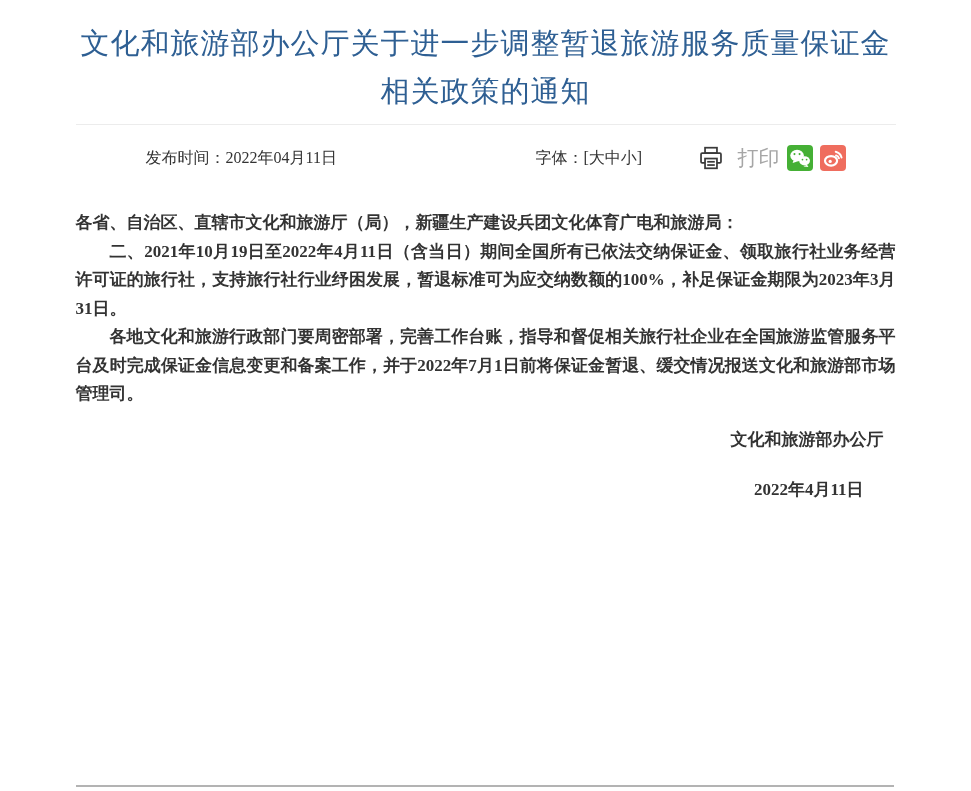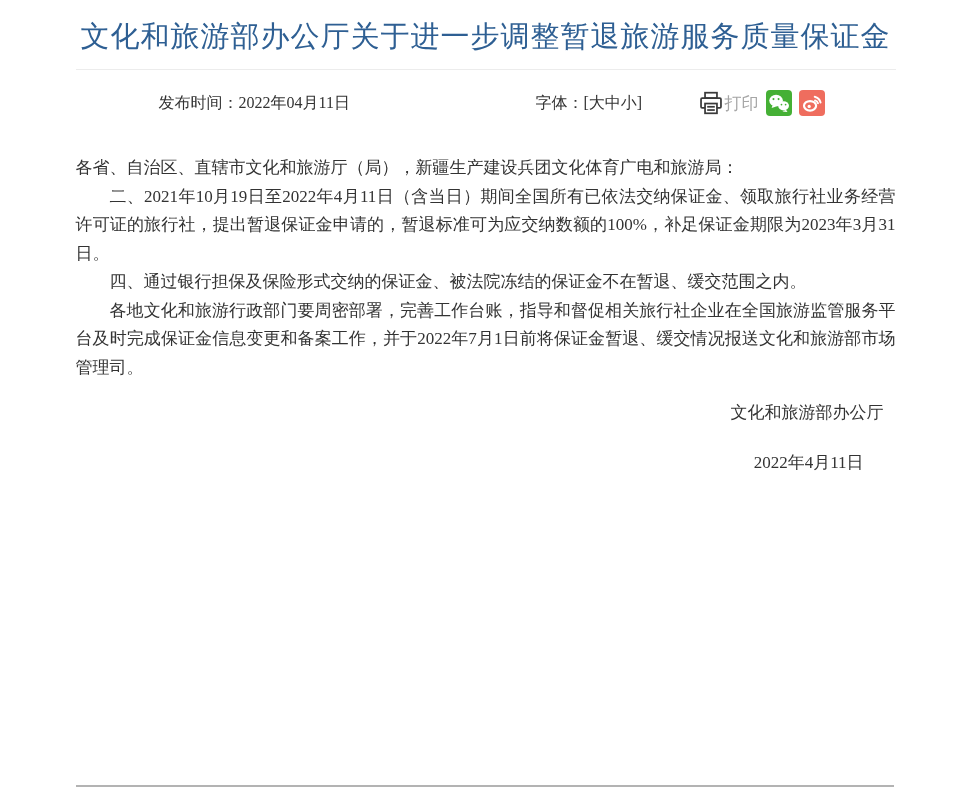--- a/index.html
+++ b/index.html
@@ -8,80 +8,81 @@
     width: 971px; height: 791px;
     background: #ffffff;
     font-family: "Liberation Serif", "DejaVu Serif", serif;
     position: relative;
     overflow: hidden;
   }
   .container { width: 820px; margin: 0 auto; position: relative; }
 
   
   .title {
-    margin: 0; padding-top: 12px;
+    margin: 0; padding-top: 19px;
     text-align: center;
     font-size: 29px; font-weight: 400;
     line-height: 48px;
     color: #2e5f93;
     letter-spacing: 1px;
   }
   .title-line { display: block; }
 
   .title-rule { margin-top: 9px; border: 0; border-top: 1px solid #ececec; height: 0; }
 
   
   .meta-row {
     position: relative; height: 50px; margin-top: 8px;
     font-size: 16px; color: #333;
     font-family: "Liberation Serif", "DejaVu Serif", serif;
   }
-  .publish { position: absolute; left: 70px; top: 50%; transform: translateY(-50%); white-space: nowrap; margin-left: 13px; }
+  .publish { position: absolute; left: 70px; top: 50%; transform: translateY(-50%); white-space: nowrap; }
   .font-size-control { position: absolute; left: 460px; top: 50%; transform: translateY(-50%); white-space: nowrap; }
   .font-size-control a { color: #333; text-decoration: none; cursor: pointer; }
   .share-tools {
     position: absolute; left: 622px; top: 50%; transform: translateY(-50%);
     display: flex; align-items: center;
   }
   .print-btn { display: inline-flex; align-items: center; cursor: pointer; }
   .print-btn svg { display: block; }
-  .print-label { color: #a6a6a6; font-size: 17px; margin-left: 1px; }
+  .print-label { color: #a6a6a6; font-size: 21px; margin-left: 14px; }
   .share-btn {
     width: 26px; height: 26px; border-radius: 4px;
     display: inline-flex; align-items: center; justify-content: center;
     cursor: pointer; margin-left: 7px;
   }
   .share-btn svg { display: block; }
 
   
   .article {
     margin-top: 26px;
     font-size: 17px; line-height: 28.5px;
     color: #333333;
     text-align: justify;
   }
-  .article p { margin: 0; text-indent: 2em; }
+  .article p { margin: 0; text-indent: 2em; font-weight: bold; }
   .article p.no-indent { text-indent: 0; }
 
   .signature { margin-top: 12px; text-align: right; line-height: 38px; }
   .signature p { margin: 12px; text-indent: 0; }
   .sig-date { padding-right: 20px; }
 
   .bottom-rule {
     position: absolute; left: 76px; right: 77px; bottom: 4px;
     border-top: 2px solid #b3b3b3; height: 0;
   }
 </style>
 </head>
 <body>
 
 <div class="container">
 
   <h1 class="title" style="color: rgb(46, 95, 147);">
     <span class="title-line">文化和旅游部办公厅关于进一步调整暂退旅游服务质量保证金</span>
+    <span class="title-line">相关政策的通知</span>
   </h1>
 
   <hr class="title-rule">
 
   <div class="meta-row">
 
     <div class="publish">
       <span>发布时间：</span><span>2022年04月11日</span>
     </div>
 
@@ -126,22 +127,21 @@
             <path d="M14.5 6.2 a7.5 7.5 0 0 1 5.4 5.3" stroke="#ffffff" stroke-width="1.8" stroke-linecap="round"></path>
             <path d="M14.8 9.6 a3.8 3.8 0 0 1 2.7 2.6" stroke="#ffffff" stroke-width="1.8" stroke-linecap="round"></path>
           </svg>
         </span>
       </span>
     </div>
   </div>
 
   <div class="article">
     <p class="no-indent">各省、自治区、直辖市文化和旅游厅（局），新疆生产建设兵团文化体育广电和旅游局：</p>
-    <p>二、2021年10月19日至2022年4月11日（含当日）期间全国所有已依法交纳保证金、领取旅行社业务经营许可证的旅行社，提出暂退保证金申请的，暂退标准可为应交纳数额的100%，补足保证金期限为2023年3月31日。</p>
-    <p>四、通过银行担保及保险形式交纳的保证金、被法院冻结的保证金不在暂退、缓交范围之内。</p>
+    <p>二、2021年10月19日至2022年4月11日（含当日）期间全国所有已依法交纳保证金、领取旅行社业务经营许可证的旅行社，支持旅行社行业纾困发展，暂退标准可为应交纳数额的100%，补足保证金期限为2023年3月31日。</p>
     <p>各地文化和旅游行政部门要周密部署，完善工作台账，指导和督促相关旅行社企业在全国旅游监管服务平台及时完成保证金信息变更和备案工作，并于2022年7月1日前将保证金暂退、缓交情况报送文化和旅游部市场管理司。</p>
 
     <div class="signature">
       <p>文化和旅游部办公厅</p>
       <p class="sig-date">2022年4月11日</p>
     </div>
   </div>
 
 </div>
 

